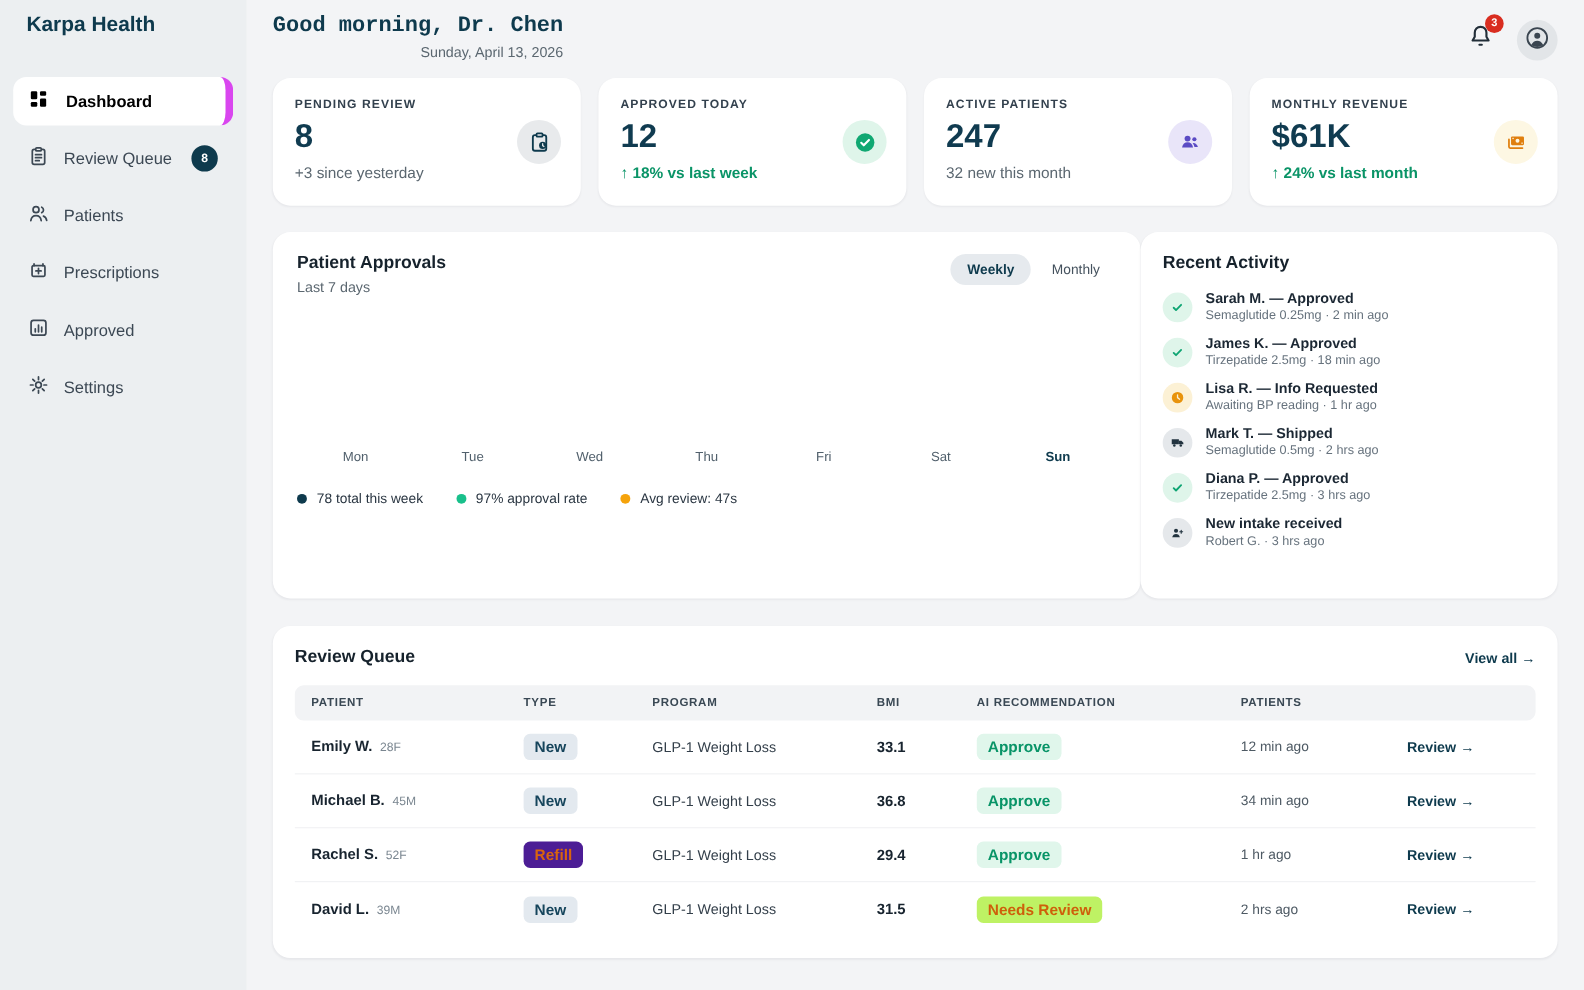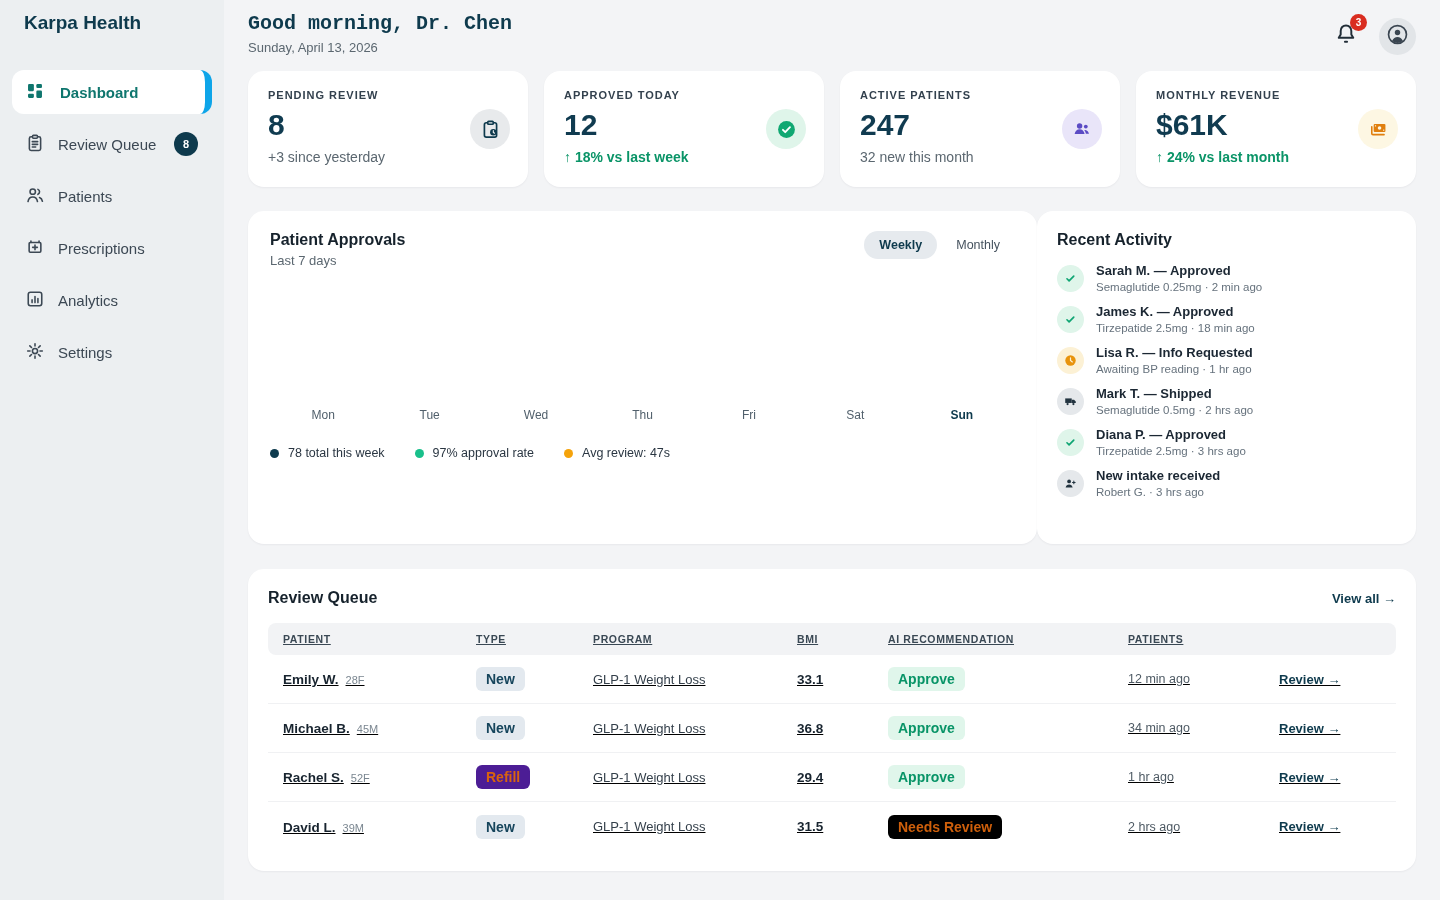--- a/index.html
+++ b/index.html
@@ -7,31 +7,31 @@
   body { font-family:"Liberation Sans","DejaVu Sans",sans-serif; background:#F3F4F6; overflow:hidden; }
   .app { display:flex; width:1440px; height:900px; }
 
   
   .sidebar { width:224px; background:#ECEFF1; padding:8px 12px; flex:none; }
   .logo { font-size:19px; font-weight:700; color:#0E3A4D; padding:4px 12px; margin-bottom:32px; }
   .nav { display:flex; flex-direction:column; gap:8px; }
   .nav-item { display:flex; align-items:center; gap:14px; height:44px; padding:0 14px;
               border-radius:12px; color:#3C4854; font-size:15px; cursor:pointer; }
   .nav-item svg { width:18px; height:18px; flex:none; }
-  .nav-item.active { background:#FFFFFF; color:#0f766e; font-weight:700;
-                     border-right:7px solid #0ea5e9;gap:16px; }
+  .nav-item.active { background:#FFFFFF; color:#000000; font-weight:700;
+                     border-right:7px solid #d946ef;gap:16px; }
   .nav-badge { margin-left:auto; background:#0E3A4D; color:#fff; width:24px; height:24px;
                border-radius:50%; display:flex; align-items:center; justify-content:center;
                font-size:11px; font-weight:700; }
 
   
   .main { flex:1; display:flex; flex-direction:column; }
   .topbar { display:flex; justify-content:space-between; align-items:flex-start; padding:12px 24px 8px; }
   .greeting { font-size:20px; font-weight:700; color:#0E3A4D;font-family:Liberation Mono, monospace; }
-  .date { font-size:13px; color:#5B6770; margin-top:5px; }
+  .date { font-size:13px; color:#5B6770; margin-top:5px;text-align:right; }
   .top-actions { display:flex; align-items:center; gap:20px; margin-top:6px; }
   .bell-wrap { position:relative; cursor:pointer; color:#222E38; }
   .badge-count { position:absolute; top:-8px; right:-8px; background:#D92D20; color:#fff;
                  font-size:10px; font-weight:700; min-width:17px; height:17px; border-radius:9px;
                  display:flex; align-items:center; justify-content:center; padding:0 3px; }
   .avatar { width:37px; height:37px; border-radius:50%; background:#E2E5E8;
             display:flex; align-items:center; justify-content:center; cursor:pointer; }
 
   .content { padding:8px 24px 24px; }
 
@@ -64,48 +64,48 @@
   .plot { height:130px; margin-top:10px; }
   .days { display:grid; grid-template-columns:repeat(7,1fr); text-align:center;
           font-size:12px; color:#51606C; }
   .days .today { color:#0E3A4D; font-weight:700; }
   .legend { display:flex; gap:30px; margin-top:24px; align-items:center; }
   .legend-item { display:flex; align-items:center; gap:9px; font-size:12.5px; color:#2A3642; }
   .dot { width:9px; height:9px; border-radius:50%; flex:none; }
 
   .activity-card { padding:20px; height:333px; }
   .activity-list { margin-top:14px; display:flex; flex-direction:column; gap:11px; }
-  .activity-item { display:flex; gap:12px; align-items:center; }
+  .activity-item { display:flex; gap:12px; align-items:flex-end; }
   .act-icon { width:27px; height:27px; border-radius:50%; flex:none;
               display:flex; align-items:center; justify-content:center; }
   .act-icon svg { width:13px; height:13px; }
   .act-icon.success { background:#DFF5EA; color:#0FA573; }
   .act-icon.warning { background:#FCF1D5; color:#E8930C; }
   .act-icon.neutral { background:#E5E8EB; color:#22333F; }
   .act-title { font-size:13px; font-weight:700; color:#1B2733; }
   .act-detail { font-size:11.5px; color:#66727D; margin-top:3px; }
 
   
   .review-card { margin-top:25px; padding:20px; }
   .review-head { display:flex; justify-content:space-between; align-items:center; }
   .view-all { font-size:13px; font-weight:700; color:#0E3A4D; cursor:pointer; }
   .table { margin-top:16px; }
   .thead, .trow { display:grid; grid-template-columns:193px 117px 204px 91px 240px 151px 1fr;
-                  align-items:center; padding:0 15px;text-decoration:underline; }
+                  align-items:center; padding:0 15px; }
   .thead { background:#F2F3F5; border-radius:8px; height:32px; font-size:10.5px; font-weight:700;
            letter-spacing:.06em; color:#3A4854; }
   .trow { height:49px; border-bottom:1px solid #F0F1F3; }
   .trow:last-child { border-bottom:none; }
   .p-name { font-size:13.5px; font-weight:700; color:#18242F; }
   .p-age { font-size:11px; color:#7A8690; margin-left:7px; font-weight:400;text-align:center; }
   .badge { display:inline-block; font-size:14px; font-weight:700; padding:4px 10px; border-radius:6px; }
   .badge.new { background:#E3E9EF; color:#16455C; }
   .badge.refill { background:#4c1d95; color:#D9640E; }
   .badge.approve { background:#E0F6EB; color:#089467; }
-  .badge.needs { background:#000000; color:#CE5F0B; }
+  .badge.needs { background:#bef264; color:#CE5F0B; }
   .program { font-size:13px; color:#333F4A; }
   .bmi { font-size:13.5px; font-weight:700; color:#18242F; }
   .submitted { font-size:12.5px; color:#4E5A64; }
   .review-link { font-size:13px; font-weight:700; color:#0E3A4D; cursor:pointer; }
 </style>
 </head>
 <body>
 
 <div class="app">
 
@@ -150,21 +150,21 @@
               <path d="M4.4 4V2.6M11.6 4V2.6"></path>
             </svg></span>
         <span>Prescriptions</span>
       </div>
 
       <div class="nav-item">
         <span><svg viewBox="0 0 16 16" width="18" height="18" fill="none" stroke="currentColor" stroke-width="1.4" stroke-linecap="round">
               <rect x="2" y="2" width="12" height="12" rx="2"></rect>
               <path d="M5.4 11.2V8.8M8 11.2V5.8M10.6 11.2V7.5"></path>
             </svg></span>
-        <span>Analytics</span>
+        <span>Approved</span>
       </div>
 
       <div class="nav-item">
         <span><svg viewBox="0 0 16 16" width="18" height="18" fill="none" stroke="currentColor" stroke-width="1.4" stroke-linecap="round">
               <circle cx="8" cy="8" r="2.3"></circle>
               <path d="M8 1.5v2.1M8 12.4v2.1M1.5 8h2.1M12.4 8h2.1M3.4 3.4l1.5 1.5M11.1 11.1l1.5 1.5M12.6 3.4l-1.5 1.5M4.9 11.1l-1.5 1.5"></path>
             </svg></span>
         <span>Settings</span>
       </div>
 

